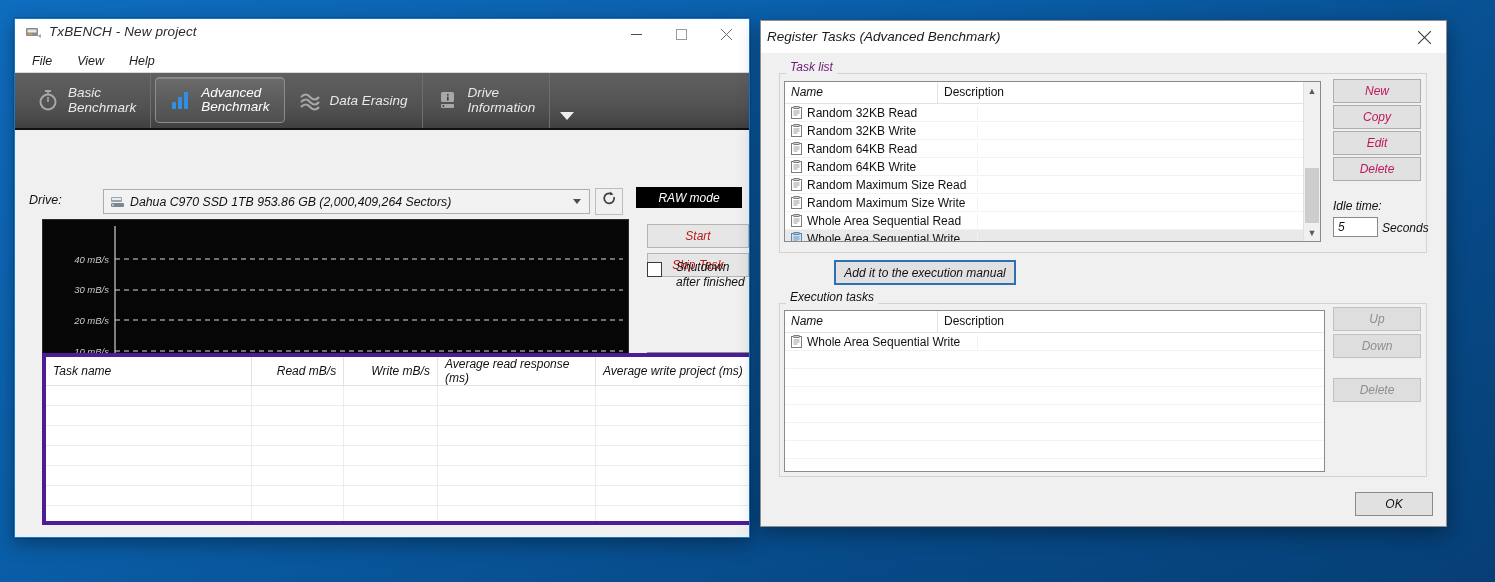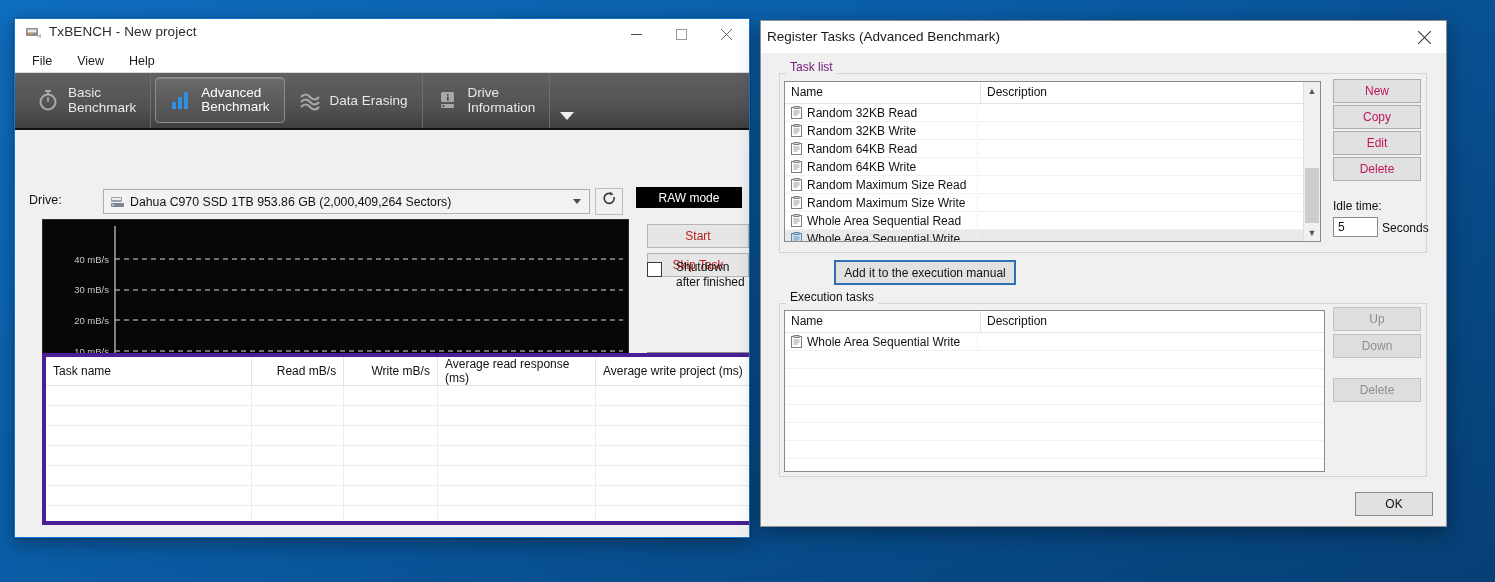--- a/index.html
+++ b/index.html
@@ -4,21 +4,21 @@
 <style>
   html,body{margin:0;padding:0;}
   body{
     width:1495px;height:582px;overflow:hidden;
     font-family:"Liberation Sans", sans-serif;
     background:#0a60b0;
     background-image:linear-gradient(150deg,#0f6dbf 0%,#0a5ea8 38%,#074a88 72%,#063f75 100%);
     position:relative;
   }
   
-  .abs{position:absolute;}
+  .abs{position:absolute;font-style:italic;}
   .noselect{-webkit-user-select:none;user-select:none;}
 
   
   #main-window{
     left:14px;top:18px;width:734px;height:518px;
     background:#f0f0f0;
     border:1px solid #1479d2;
     box-shadow:0 0 0 1px rgba(0,0,0,.12), 0 6px 18px rgba(0,0,0,.35);
     overflow:hidden;
   }
@@ -161,21 +161,21 @@
     position:absolute;right:0;top:0;width:44px;height:32px;
     display:flex;align-items:center;justify-content:center;color:#3a3a3a;font-size:15px;
   }
 
   
   .listctl{position:absolute;background:#fff;border:1px solid #8a8a8a;overflow:hidden;}
   .list-head{
     height:21px;background:#fff;border-bottom:1px solid #e3e3e3;display:flex;
     font-size:12px;color:#111;
   }
-  .list-head .c1{width:196px;padding:3px 0 0 6px;border-right:1px solid #e3e3e3;box-sizing:border-box;}
+  .list-head .c1{width:153px;padding:3px 0 0 6px;border-right:1px solid #e3e3e3;box-sizing:border-box;font-style:italic;}
   .list-head .c2{flex:1;padding:3px 0 0 6px;}
   .list-row{
     height:17px;display:flex;align-items:center;font-size:12px;color:#111;
     border-bottom:1px solid #f2f2f2;
   }
   .list-row.sel{background:#e9e9e9;}
   .list-row .nm{width:193px;display:flex;align-items:center;gap:5px;padding-left:6px;box-sizing:border-box;border-right:1px solid #f2f2f2;}
   .list-row .ds{flex:1;}
   .doc-icon{width:11px;height:13px;flex:0 0 11px;}
 

